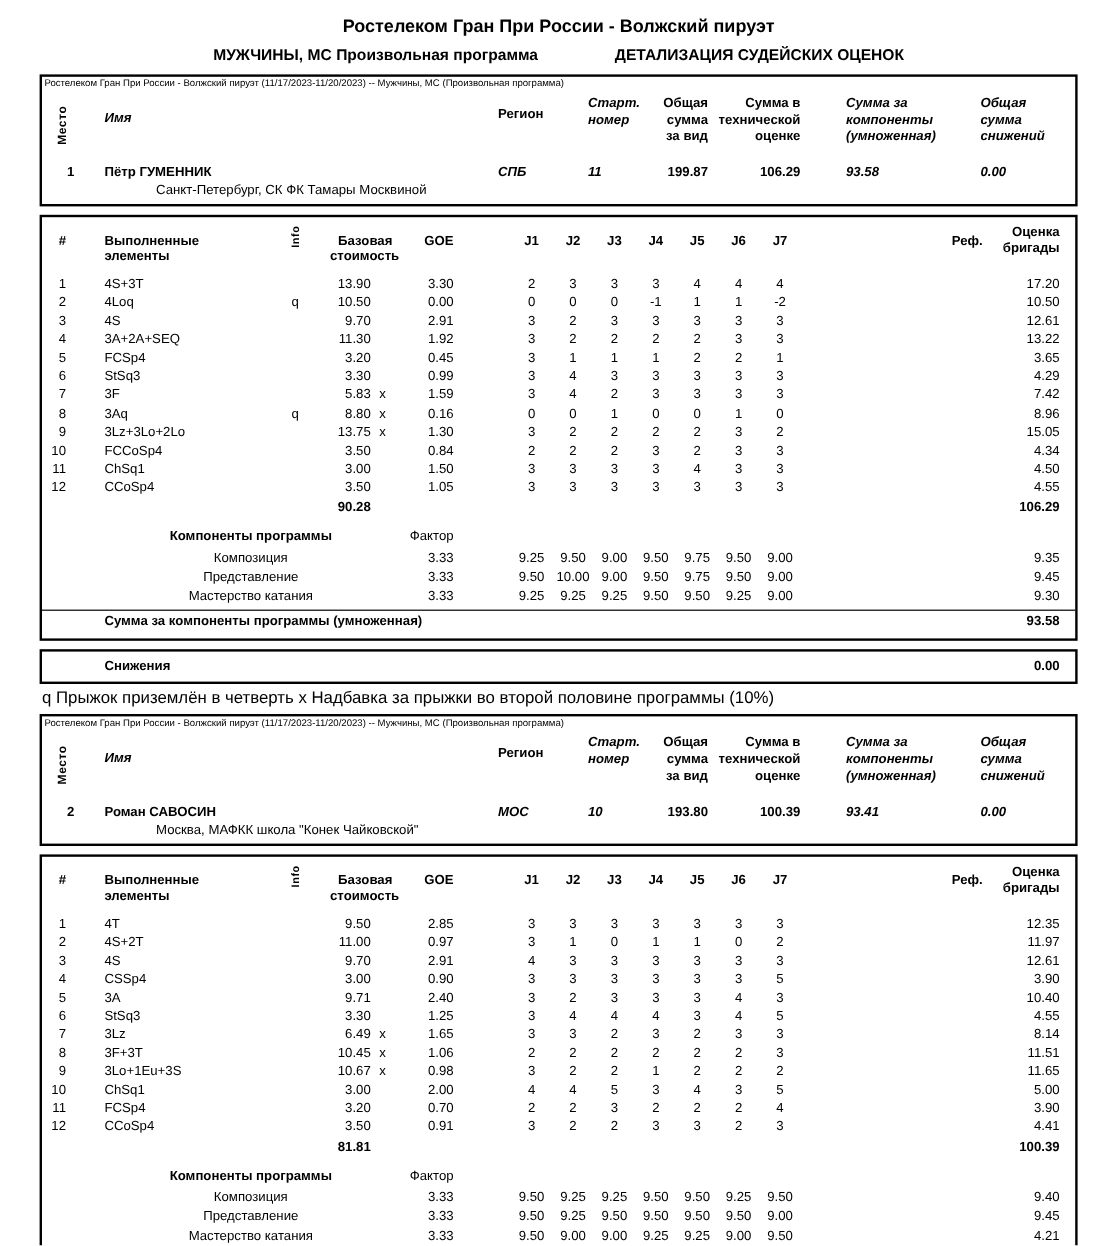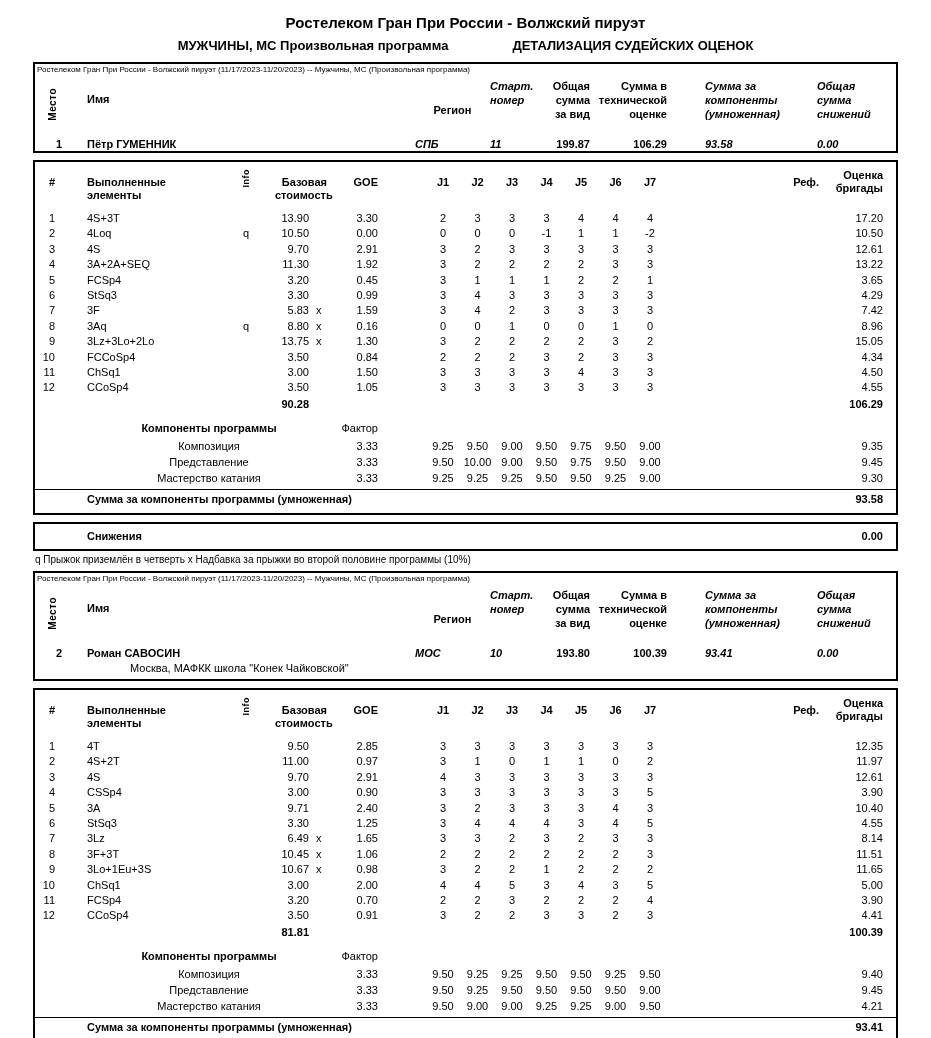--- a/index.html
+++ b/index.html
@@ -15,22 +15,22 @@
   .event-line{font-size:8px;padding:1px 1px 0 2px;white-space:nowrap;}
   
   .hgrid{display:grid;
     grid-template-columns:35px 345px 75px 55px 45px 77px 38px 100px 12px 70px 9px;}
   .hgrid>div{font-size:11px;line-height:14px;}
   .hdr-labels{margin-top:2px;}
   .hdr-labels>div{font-weight:bold;}
   .rotwrap{display:flex;align-items:center;justify-content:center;height:56px;}
   .rot{writing-mode:vertical-rl;transform:rotate(180deg);font-size:10px;
     font-weight:bold;letter-spacing:.5px;}
-  .h-name{padding-left:17px;margin-top:16px;}
-  .h-region{text-align:center;margin-top:27px;}
+  .h-name{padding-left:17px;margin-top:16px;font-style:italic;}
+  .h-region{text-align:left;margin-top:12px;}
   .ctr{text-align:left;font-style:italic;}
   .rgt{text-align:right;}
   .m3{margin-top:3px;}
   .val-row{margin-top:5px;}
   .val-row>div{font-weight:bold;}
   .v-place{text-align:right;padding-right:8px;}
   .v-name{padding-left:17px;}
   .club-row{margin-top:1px;padding-bottom:4px;}
   .club{padding-left:60px;font-size:11px;}
   
@@ -63,21 +63,21 @@
   .crows .egrid>div{line-height:16px;}
   .comp-label{grid-column:2 / 6;padding-left:30px;text-align:center;}
   .sumline{border-top:1px solid #000;margin-top:3px;}
   .sum-row>div{line-height:19px;font-weight:bold;}
   .sum-label{grid-column:2 / 15;padding-left:30px;}
   
   .ded-box{margin-top:7px;display:flex;justify-content:space-between;
     align-items:center;height:29px;}
   .ded-label{font-size:11px;font-weight:bold;margin-left:52px;}
   .ded-value{font-size:11px;font-weight:bold;margin-right:13px;}
-  .footnote{font-size:10px;margin:3px 0 6px 2px;}
+  .footnote{font-size:14px;margin:3px 0 6px 2px;}
 </style>
 </head>
 <body>
 
 <div class="page">
   <div class="doc-title">Ростелеком Гран При России - Волжский пируэт</div>
   <div class="doc-subtitle">
     <span>МУЖЧИНЫ, МС Произвольная программа</span>
     <span>ДЕТАЛИЗАЦИЯ СУДЕЙСКИХ ОЦЕНОК</span>
   </div>
@@ -118,20 +118,23 @@
       </div>
       <div class="hgrid val-row">
         <div class="v-place" style="grid-column:1">1</div>
         <div class="v-name" style="grid-column:2">Пётр ГУМЕННИК</div>
         <div class="ctr" style="grid-column:3">СПБ</div>
         <div class="ctr" style="grid-column:4">11</div>
         <div class="rgt" style="grid-column:5">199.87</div>
         <div class="rgt" style="grid-column:6">106.29</div>
         <div class="ctr" style="grid-column:8">93.58</div>
         <div class="ctr" style="grid-column:10">0.00</div>
+      </div>
+      <div class="hgrid club-row">
+        <div class="club" style="grid-column:2 / 7">Санкт-Петербург, СК ФК Тамары Москвиной</div>
       </div>
     </div>
 
     <div class="box el-box">
       <div class="egrid el-head">
         <div class="g-num">#</div>
         <div class="g-el">
           <div>Выполненные</div>
           <div>элементы</div>
         </div>

